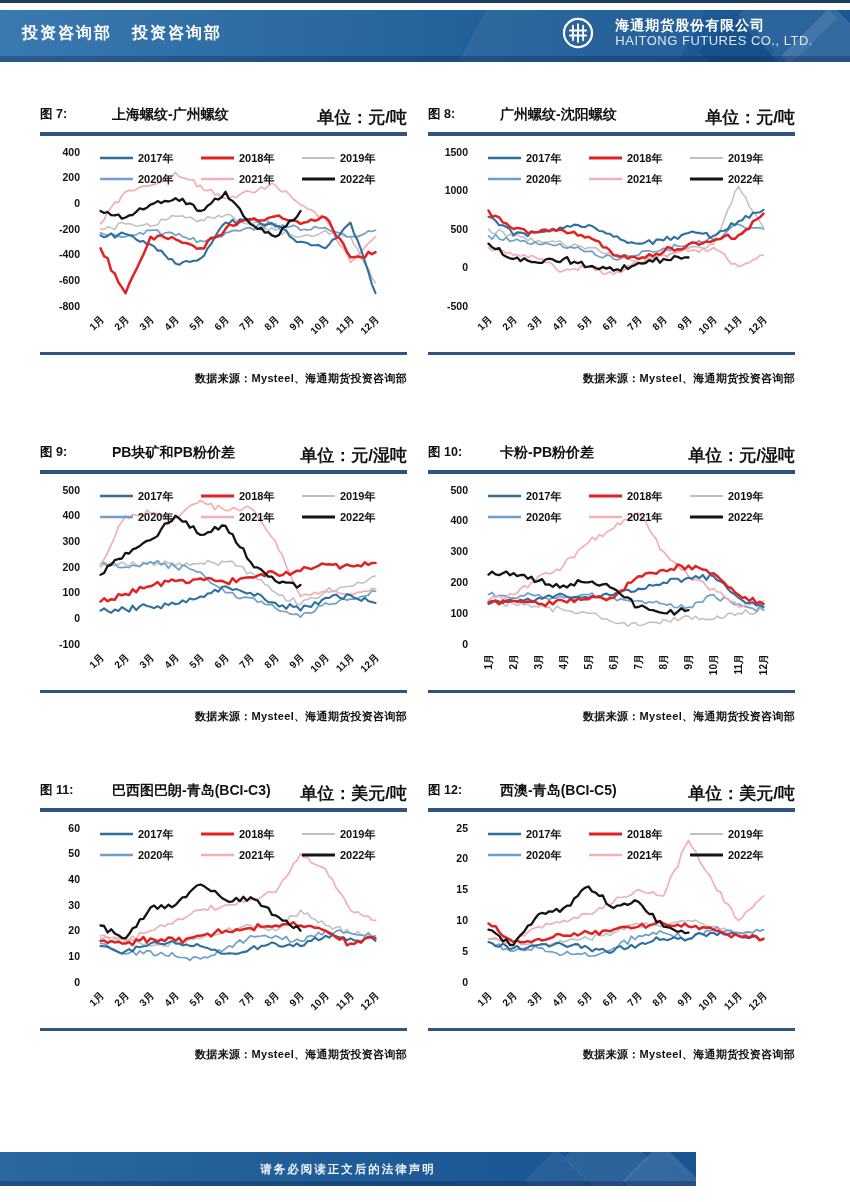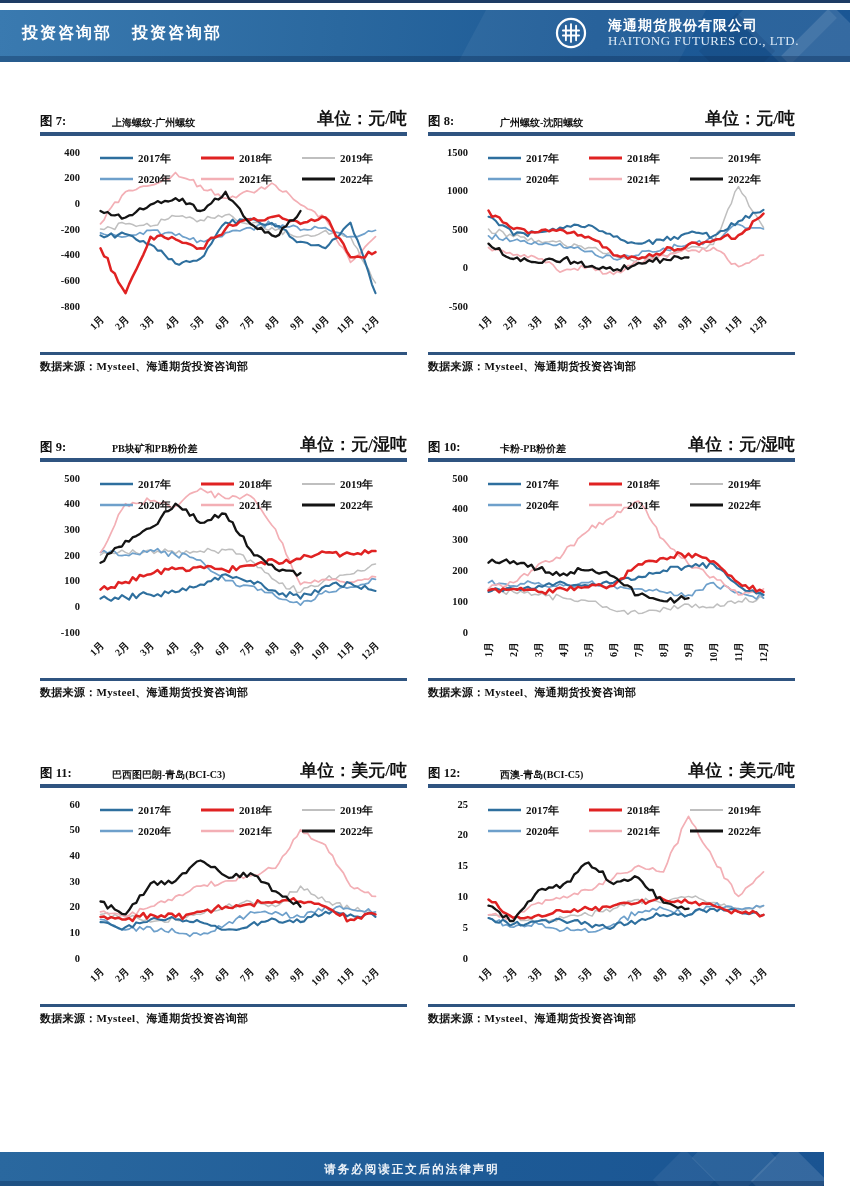--- a/index.html
+++ b/index.html
@@ -1,50 +1,50 @@
 <!DOCTYPE html>
 <html><head>
 <meta charset="utf-8">
 <style>
   html,body{margin:0;padding:0;background:#ffffff;}
   body{font-family:"Liberation Sans","DejaVu Sans",sans-serif;-webkit-font-smoothing:antialiased;}
-  .page{position:relative;width:850px;height:1202px;background:#fff;overflow:hidden;font-family:Liberation Serif, serif;}
+  .page{position:relative;width:850px;height:1202px;background:#fff;overflow:hidden;}
 
   
   .top-line{position:absolute;top:0;left:0;width:850px;height:3px;background:#1e3c64;}
   .hdr{position:absolute;top:10px;left:0;width:850px;height:52px;
        background:linear-gradient(95deg,#3a7ab0 0%,#2a689f 40%,#1d5a96 70%,#1a5694 100%);
        overflow:hidden;}
   .hdr::after{content:"";position:absolute;left:0;bottom:0;width:100%;height:6px;background:rgba(10,40,80,.35);}
   .hdr-slash{position:absolute;left:470px;top:-20px;width:220px;height:100px;
        background:rgba(255,255,255,.05);transform:skewX(-28deg);}
   .dmd{position:absolute;background:rgba(255,255,255,.08);transform:rotate(45deg);}
   .hdr-left{position:absolute;left:22px;top:0;height:46px;display:flex;align-items:center;gap:20px;
        color:#ffffff;font-size:16px;font-weight:bold;letter-spacing:2px;}
-  .hdr-right{position:absolute;right:51px;top:0;height:46px;display:flex;align-items:center;gap:20px;color:#fff;}
+  .hdr-right{position:absolute;right:37px;top:0;height:46px;display:flex;align-items:center;gap:20px;color:#fff;}
   .logo-circle svg{display:block;}
   .logo-text{display:flex;flex-direction:column;line-height:1.1;}
   .logo-cn{font-size:14px;font-weight:bold;letter-spacing:1px;}
   .logo-en{font-size:13px;letter-spacing:.5px;color:#dce9f5;}
 
   
   .charts-grid{position:absolute;top:106px;left:0;width:850px;
        display:grid;grid-template-columns:367px 367px;column-gap:21px;row-gap:58px;
        padding-left:40px;}
   .chart-block{width:367px;}
-  .chart-title-row{display:flex;align-items:flex-end;height:24px;}
+  .chart-title-row{display:flex;align-items:flex-start;height:24px;}
   .fig-label{font-weight:bold;font-size:12.5px;color:#111;min-width:46px;white-space:nowrap;}
-  .fig-title{font-weight:bold;font-size:10px;color:#111;margin-left:26px;white-space:nowrap;}
+  .fig-title{font-weight:bold;font-size:14px;color:#111;margin-left:26px;white-space:nowrap;}
   .fig-unit{font-weight:bold;font-size:17px;color:#111;margin-left:auto;white-space:nowrap;}
   .rule{height:3.5px;background:#2f5480;margin:2px 0 0 0;}
   .chart-svg{display:block;width:367px;height:212px;margin-top:2px;}
-  .source-row{font-weight:bold;font-size:11px;color:#111;padding-top:4px;letter-spacing:.3px;}
+  .source-row{font-weight:bold;font-size:11px;color:#111;padding-top:16px;letter-spacing:.3px;text-align:right;}
 
   
-  .ftr{position:absolute;top:1152px;left:0;width:824px;height:34px;
+  .ftr{position:absolute;top:1152px;left:0;width:696px;height:34px;
        background:linear-gradient(95deg,#2a689f 0%,#1d5a96 60%,#1a5492 100%);
        overflow:hidden;display:flex;align-items:center;justify-content:center;}
   .ftr::after{content:"";position:absolute;left:0;bottom:0;width:100%;height:5px;background:rgba(10,40,80,.35);}
   .ftr-text{color:#eef3f9;font-size:11.5px;font-weight:bold;letter-spacing:2px;position:relative;z-index:2;}
 </style>
 </head>
 <body>
 
 <div class="page">
 

